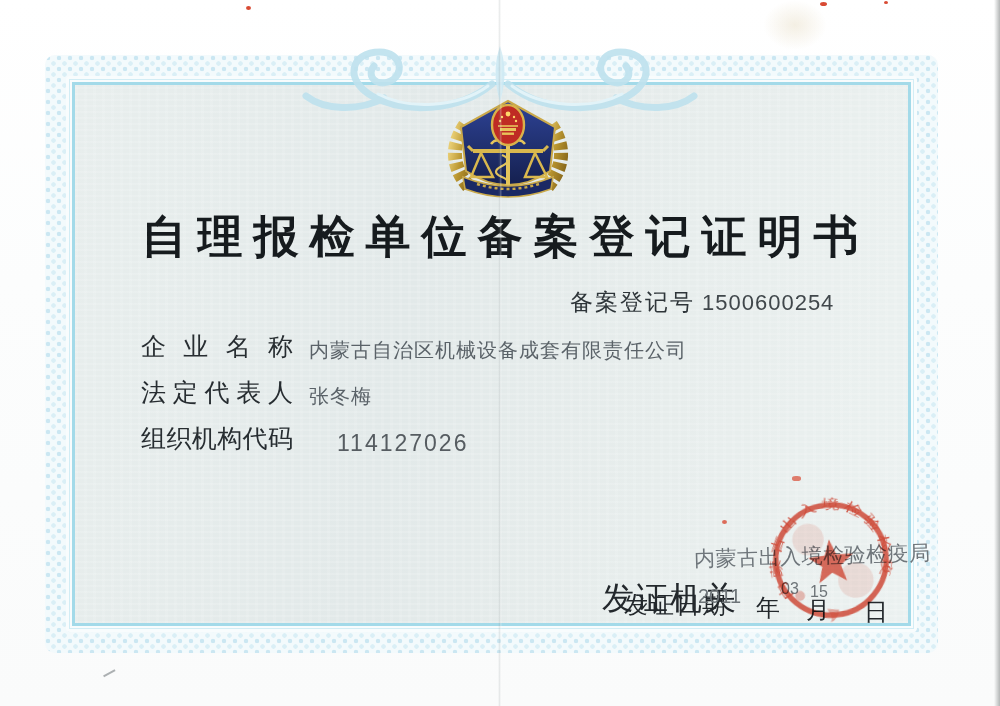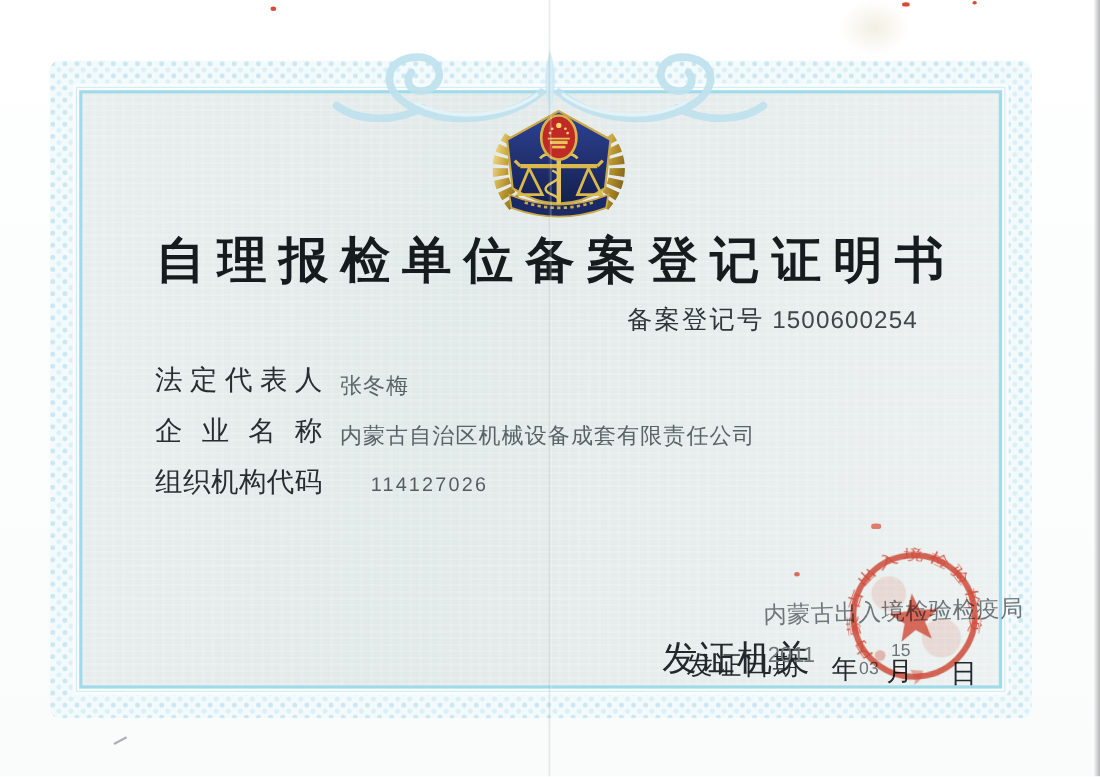--- a/index.html
+++ b/index.html
@@ -35,37 +35,37 @@
   }
   .ornament{position:absolute;left:288px;top:40px;width:424px;height:78px;opacity:.92;}
   .crease{position:absolute;left:498px;top:0;width:4px;height:706px;
     background:linear-gradient(90deg,rgba(130,140,142,0) 0%,rgba(130,140,142,.20) 45%,rgba(255,255,255,.30) 70%,rgba(130,140,142,0) 100%);}
 
   
   .emblem{position:absolute;left:441px;top:97px;width:134px;height:106px;}
   .title{position:absolute;left:80px;top:207px;width:840px;text-align:center;
     font-family:"Liberation Sans",sans-serif;font-weight:900;font-size:45px;
     letter-spacing:11px;text-indent:11px;color:#161b1e;}
-  .reg-row{position:absolute;left:570px;top:275px;font-size:23px;color:#2e3539;letter-spacing:2px;}
+  .reg-row{position:absolute;left:570px;top:287px;font-size:23px;color:#2e3539;letter-spacing:2px;}
   .reg-num{font-family:"Liberation Sans",sans-serif;font-size:22px;letter-spacing:1px;color:#40474b;margin-left:7px;}
 
   .fields{position:absolute;left:141px;top:333px;width:540px;}
   .frow{display:flex;align-items:flex-start;margin-bottom:15px;min-height:27px;}
   .flabel{width:152px;flex:none;font-size:25px;color:#272d31;line-height:1.08;
     text-align:justify;text-align-last:justify;}
   .fvalue{margin-left:16px;font-size:20px;color:#5a6268;padding-top:4px;letter-spacing:1px;white-space:nowrap;}
-  .fvalue.num{font-family:"Liberation Sans",sans-serif;font-size:18px;letter-spacing:2px;color:#565c61;padding-top:5px;margin-left:44px;}
+  .fvalue.num{font-family:"Liberation Sans",sans-serif;font-size:23px;letter-spacing:2px;color:#565c61;padding-top:5px;margin-left:44px;}
 
   .issuer-label{position:absolute;left:602px;top:577px;font-size:32px;letter-spacing:2px;color:#23282c;}
   .issuer-value{position:absolute;left:694px;top:542px;font-size:21px;color:#6f767b;
     letter-spacing:.5px;transform:rotate(-1.5deg);white-space:nowrap;}
   .date-label{position:absolute;left:624px;top:589px;font-size:24px;letter-spacing:2px;color:#23282c;}
   .d-part{position:absolute;font-family:"Liberation Sans",sans-serif;color:#6d7478;}
   .d-year{left:698px;top:585px;font-size:20px;}
-  .d-month{left:781px;top:600px;font-size:16px;}
+  .d-month{left:781px;top:580px;font-size:16px;}
   .d-day{left:810px;top:583px;font-size:16px;}
   .d-unit{position:absolute;font-size:24px;color:#23282c;font-family:"Liberation Serif",serif;}
   .u-year{left:756px;top:592px;}
   .u-month{left:806px;top:594px;}
   .u-day{left:864px;top:596px;}
 
   .seal{position:absolute;left:767px;top:496px;width:128px;height:128px;
     mix-blend-mode:multiply;opacity:.92;transform:rotate(-6deg);filter:blur(.3px);}
 
   .footer{position:absolute;left:697px;top:657px;font-size:17px;color:#3a3f43;letter-spacing:1.5px;white-space:nowrap;}
@@ -132,26 +132,26 @@
   </svg>
 
   <div class="title">自理报检单位备案登记证明书</div>
 
   <div class="reg-row">
     <span>备案登记号</span><span class="reg-num">1500600254</span>
   </div>
 
   <div class="fields">
     <div class="frow">
+      <div class="flabel">企业名称</div>
+      <div class="fvalue">内蒙古自治区机械设备成套有限责任公司</div>
+    </div>
+    <div class="frow">
       <div class="flabel">法定代表人</div>
       <div class="fvalue">张冬梅</div>
-    </div>
-    <div class="frow">
-      <div class="flabel">企业名称</div>
-      <div class="fvalue">内蒙古自治区机械设备成套有限责任公司</div>
     </div>
     <div class="frow">
       <div class="flabel">组织机构代码</div>
       <div class="fvalue num">114127026</div>
     </div>
   </div>
 
   <div class="issuer-label">发证机关</div>
   <div class="issuer-value">内蒙古出入境检验检疫局</div>
 

